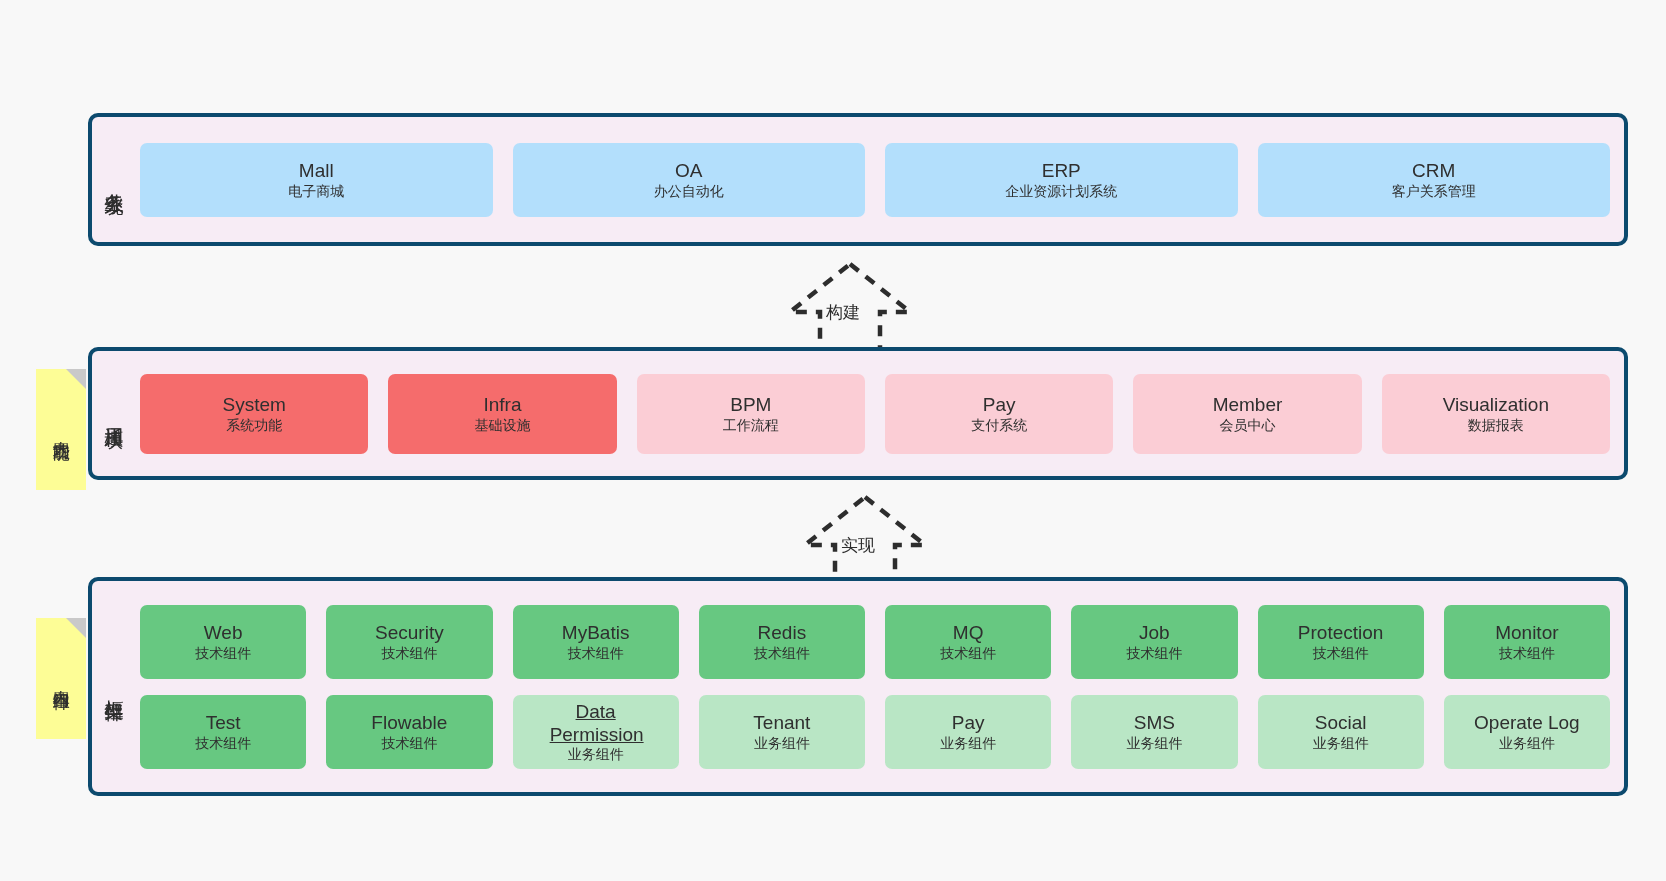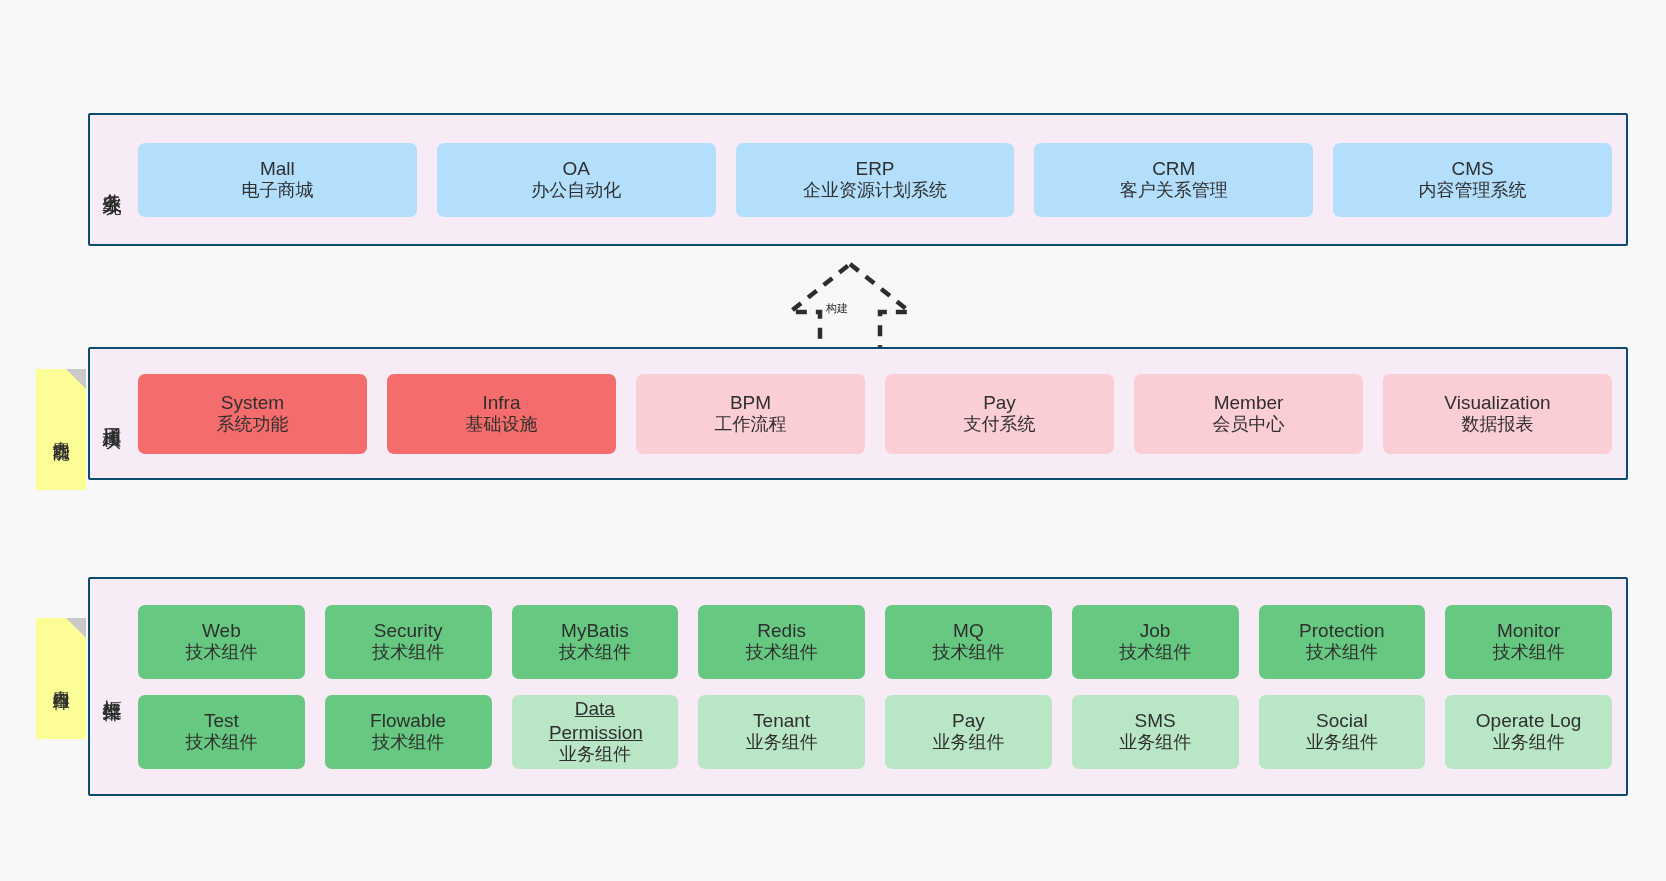--- a/index.html
+++ b/index.html
@@ -11,22 +11,22 @@
     overflow:hidden;
     position:relative;
   }
   .canvas{position:absolute;inset:0;}
 
   
   .layer{
     position:absolute;
     box-sizing:border-box;
     background:#f7ecf5;
-    border:2px solid #0c4a6e;
-    border-radius:2px;
+    border:4px solid #0c4a6e;
+    border-radius:10px;
     display:flex;
     align-items:stretch;
   }
   .layer-title{
     flex:0 0 auto;
     width:44px;
     display:flex;
     align-items:center;
     justify-content:center;
     font-size:19px;
@@ -59,21 +59,21 @@
     border-radius:7px;
     display:flex;
     flex-direction:column;
     align-items:center;
     justify-content:center;
     text-align:center;
     line-height:1.22;
     user-select:none;
   }
   .box .en{font-size:19px;}
-  .box .cn{font-size:18px;}
+  .box .cn{font-size:14px;}
   .blue{background:#b3dffc;}
   .red{background:#f56c6c;}
   .pink{background:#fbcdd5;}
   .green{background:#67c881;}
   .lgreen{background:#b9e6c5;}
 
   .h-biz{height:74px;}
   .h-mod{height:80px;}
   .h-comp{height:74px;}
 
@@ -100,21 +100,21 @@
     top:0;right:0;
     width:0;height:0;
     border-left:20px solid transparent;
     border-top:20px solid #c9c9c9;
   }
 
   
   .connector{position:absolute;}
   .connector .lbl{
     position:absolute;
-    font-size:11px;
+    font-size:17px;
     color:#2d2d2d;
     background:transparent;
     white-space:nowrap;
     user-select:none;
   }
 </style>
 </head>
 <body>
 
 <div class="canvas">
@@ -138,26 +138,20 @@
         <div class="cell">
           <div class="box blue h-biz">
             <span class="en">ERP</span>
             <span class="cn">企业资源计划系统</span>
           </div>
         </div>
         <div class="cell">
           <div class="box blue h-biz">
             <span class="en">CRM</span>
             <span class="cn">客户关系管理</span>
-          </div>
-        </div>
-        <div class="cell">
-          <div class="box blue h-biz">
-            <span class="en">CMS</span>
-            <span class="cn">内容管理系统</span>
           </div>
         </div>
       </div>
     </div>
   </div>
 
   <div class="connector" style="left:755px;top:258px;width:190px;height:98px;">
     <svg width="190" height="98" viewBox="0 0 190 98">
       <path d="M 95 6 L 155 54 L 125 54 L 125 94 L 65 94 L 65 54 L 35 54 Z" fill="none" stroke="#2d2d2d" stroke-width="4.5" stroke-dasharray="11,9" stroke-linejoin="miter"></path>
     </svg>
@@ -206,20 +200,26 @@
         </div>
       </div>
     </div>
   </div>
 
   <div class="note" style="left:36px;top:369px;height:121px;">
     <span class="fold"></span>
     <span>内置功能</span>
   </div>
 
+  <div class="connector" style="left:770px;top:491px;width:190px;height:98px;">
+    <svg width="190" height="98" viewBox="0 0 190 98">
+      <path d="M 95 6 L 155 54 L 125 54 L 125 94 L 65 94 L 65 54 L 35 54 Z" fill="none" stroke="#2d2d2d" stroke-width="4.5" stroke-dasharray="11,9" stroke-linejoin="miter"></path>
+    </svg>
+    <span class="lbl" style="left:71px;top:43px;">实现</span>
+  </div>
 
   <div class="layer" style="left:88px;top:577px;width:1540px;height:219px;">
     <div class="layer-title">框架组件</div>
     <div class="layer-body">
 
       <div class="row">
         <div class="cell">
           <div class="box green h-comp">
             <span class="en">Web</span>
             <span class="cn">技术组件</span>

